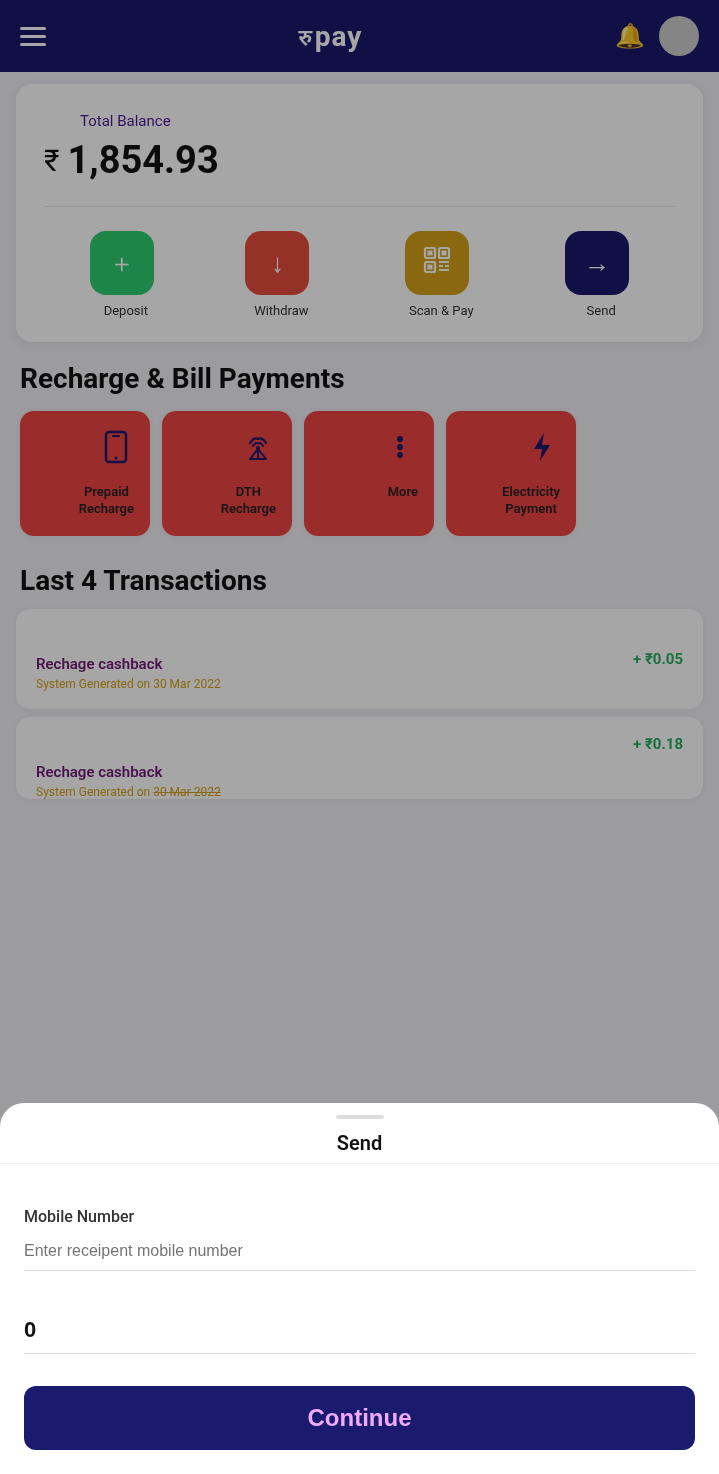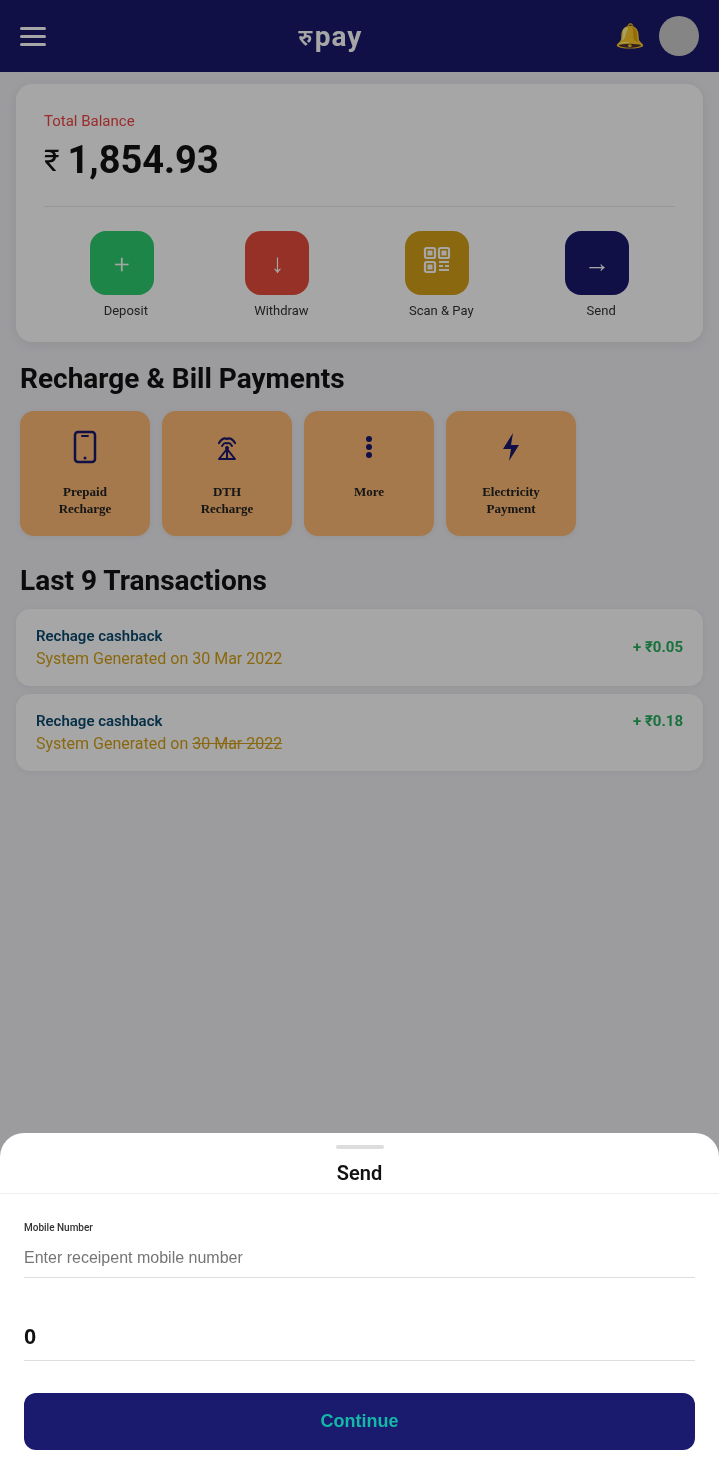--- a/index.html
+++ b/index.html
@@ -65,22 +65,23 @@
     
     .balance-card {
       background: white;
       margin: 12px 16px;
       border-radius: 16px;
       padding: 28px 28px 24px 28px;
       box-shadow: 0 2px 12px rgba(0,0,0,0.08);
     }
     .balance-label {
       font-size: 15px;
-      color: #ef4444;
+      color: #4c1d95;
       margin-bottom: 8px;
+      margin-left: 36px;
     }
     .balance-amount {
       font-size: 38px;
       font-weight: 700;
       color: #111;
       display: flex;
       align-items: center;
       gap: 8px;
       margin-bottom: 24px;
     }
@@ -135,32 +136,31 @@
     }
     .recharge-scroll {
       display: flex;
       gap: 12px;
       padding: 4px 20px 8px 20px;
       overflow-x: auto;
       scrollbar-width: none;
     }
     .recharge-scroll::-webkit-scrollbar { display: none; }
     .recharge-item {
-      background: #fdba74;
+      background: #ef4444;
       border-radius: 14px;
       padding: 18px 16px;
       min-width: 130px;
       display: flex;
       flex-direction: column;
-      align-items: center;
+      align-items: flex-end;
       gap: 10px;
       cursor: pointer;
       box-shadow: 0 1px 6px rgba(0,0,0,0.06);
       flex-shrink: 0;
-      font-family: Liberation Serif, serif;
     }
     .recharge-icon {
       font-size: 36px;
       color: #1a1a6e;
     }
     .recharge-label {
       font-size: 13px;
       font-weight: 600;
       color: #222;
       text-align: center;
@@ -177,25 +177,26 @@
       border-radius: 14px;
       padding: 18px 20px;
       display: flex;
       justify-content: space-between;
       align-items: center;
       box-shadow: 0 1px 6px rgba(0,0,0,0.06);
     }
     .transaction-title {
       font-size: 15px;
       font-weight: 600;
-      color: #0c4a6e;
+      color: #701a75;
       margin-bottom: 4px;
+      margin-top: 28px;
     }
     .transaction-sub {
-      font-size: 16px;
+      font-size: 12px;
       color: #999;
     }
     .transaction-sub span {
       color: #d4a017;
     }
     .transaction-amount {
       font-size: 15px;
       font-weight: 700;
       color: #27ae60;
     }
@@ -255,25 +256,26 @@
     }
     .sheet-divider {
       height: 1px;
       background: #eee;
       margin: 8px 0;
     }
     .form-group {
       padding: 20px 24px 0 24px;
     }
     .form-label {
-      font-size: 10px;
+      font-size: 16px;
       color: #333;
       font-weight: 500;
       margin-bottom: 10px;
       display: block;
+      margin-top: 15px;
     }
     .form-input {
       width: 100%;
       border: none;
       border-bottom: 1.5px solid #ddd;
       outline: none;
       font-size: 16px;
       color: #aaa;
       padding: 6px 0 10px 0;
       background: transparent;
@@ -286,25 +288,25 @@
       font-size: 22px;
       color: #111;
       font-weight: 600;
       padding: 6px 0 10px 0;
       background: transparent;
     }
     .continue-btn {
       margin: 32px 24px 0 24px;
       width: calc(100% - 48px);
       background: #1a1a6e;
-      color: #14b8a6;
+      color: #f0abfc;
       border: none;
       border-radius: 12px;
       padding: 18px;
-      font-size: 18px;
+      font-size: 24px;
       font-weight: 700;
       cursor: pointer;
     }
   </style>
 </head>
 <body>
 
 <div class="header">
   <div class="header-menu">
     <span></span>
@@ -414,21 +416,21 @@
     <div class="recharge-icon">
       <svg width="36" height="36" viewBox="0 0 36 36" fill="none">
         <polygon points="20,4 10,20 18,20 16,32 26,16 18,16" fill="#1a1a6e"></polygon>
       </svg>
     </div>
     <span class="recharge-label">Electricity<br>Payment</span>
   </div>
 </div>
 
 <div class="transactions-section">
-  <div class="section-title">Last 9 Transactions</div>
+  <div class="section-title">Last 4 Transactions</div>
 
   <div class="transaction-card">
     <div>
       <div class="transaction-title">Rechage cashback</div>
       <div class="transaction-sub">
         <span>System Generated on </span><span style="color:#d4a017;">30 Mar 2022</span>
       </div>
     </div>
     <div class="transaction-amount">+ ₹0.05</div>
   </div>

